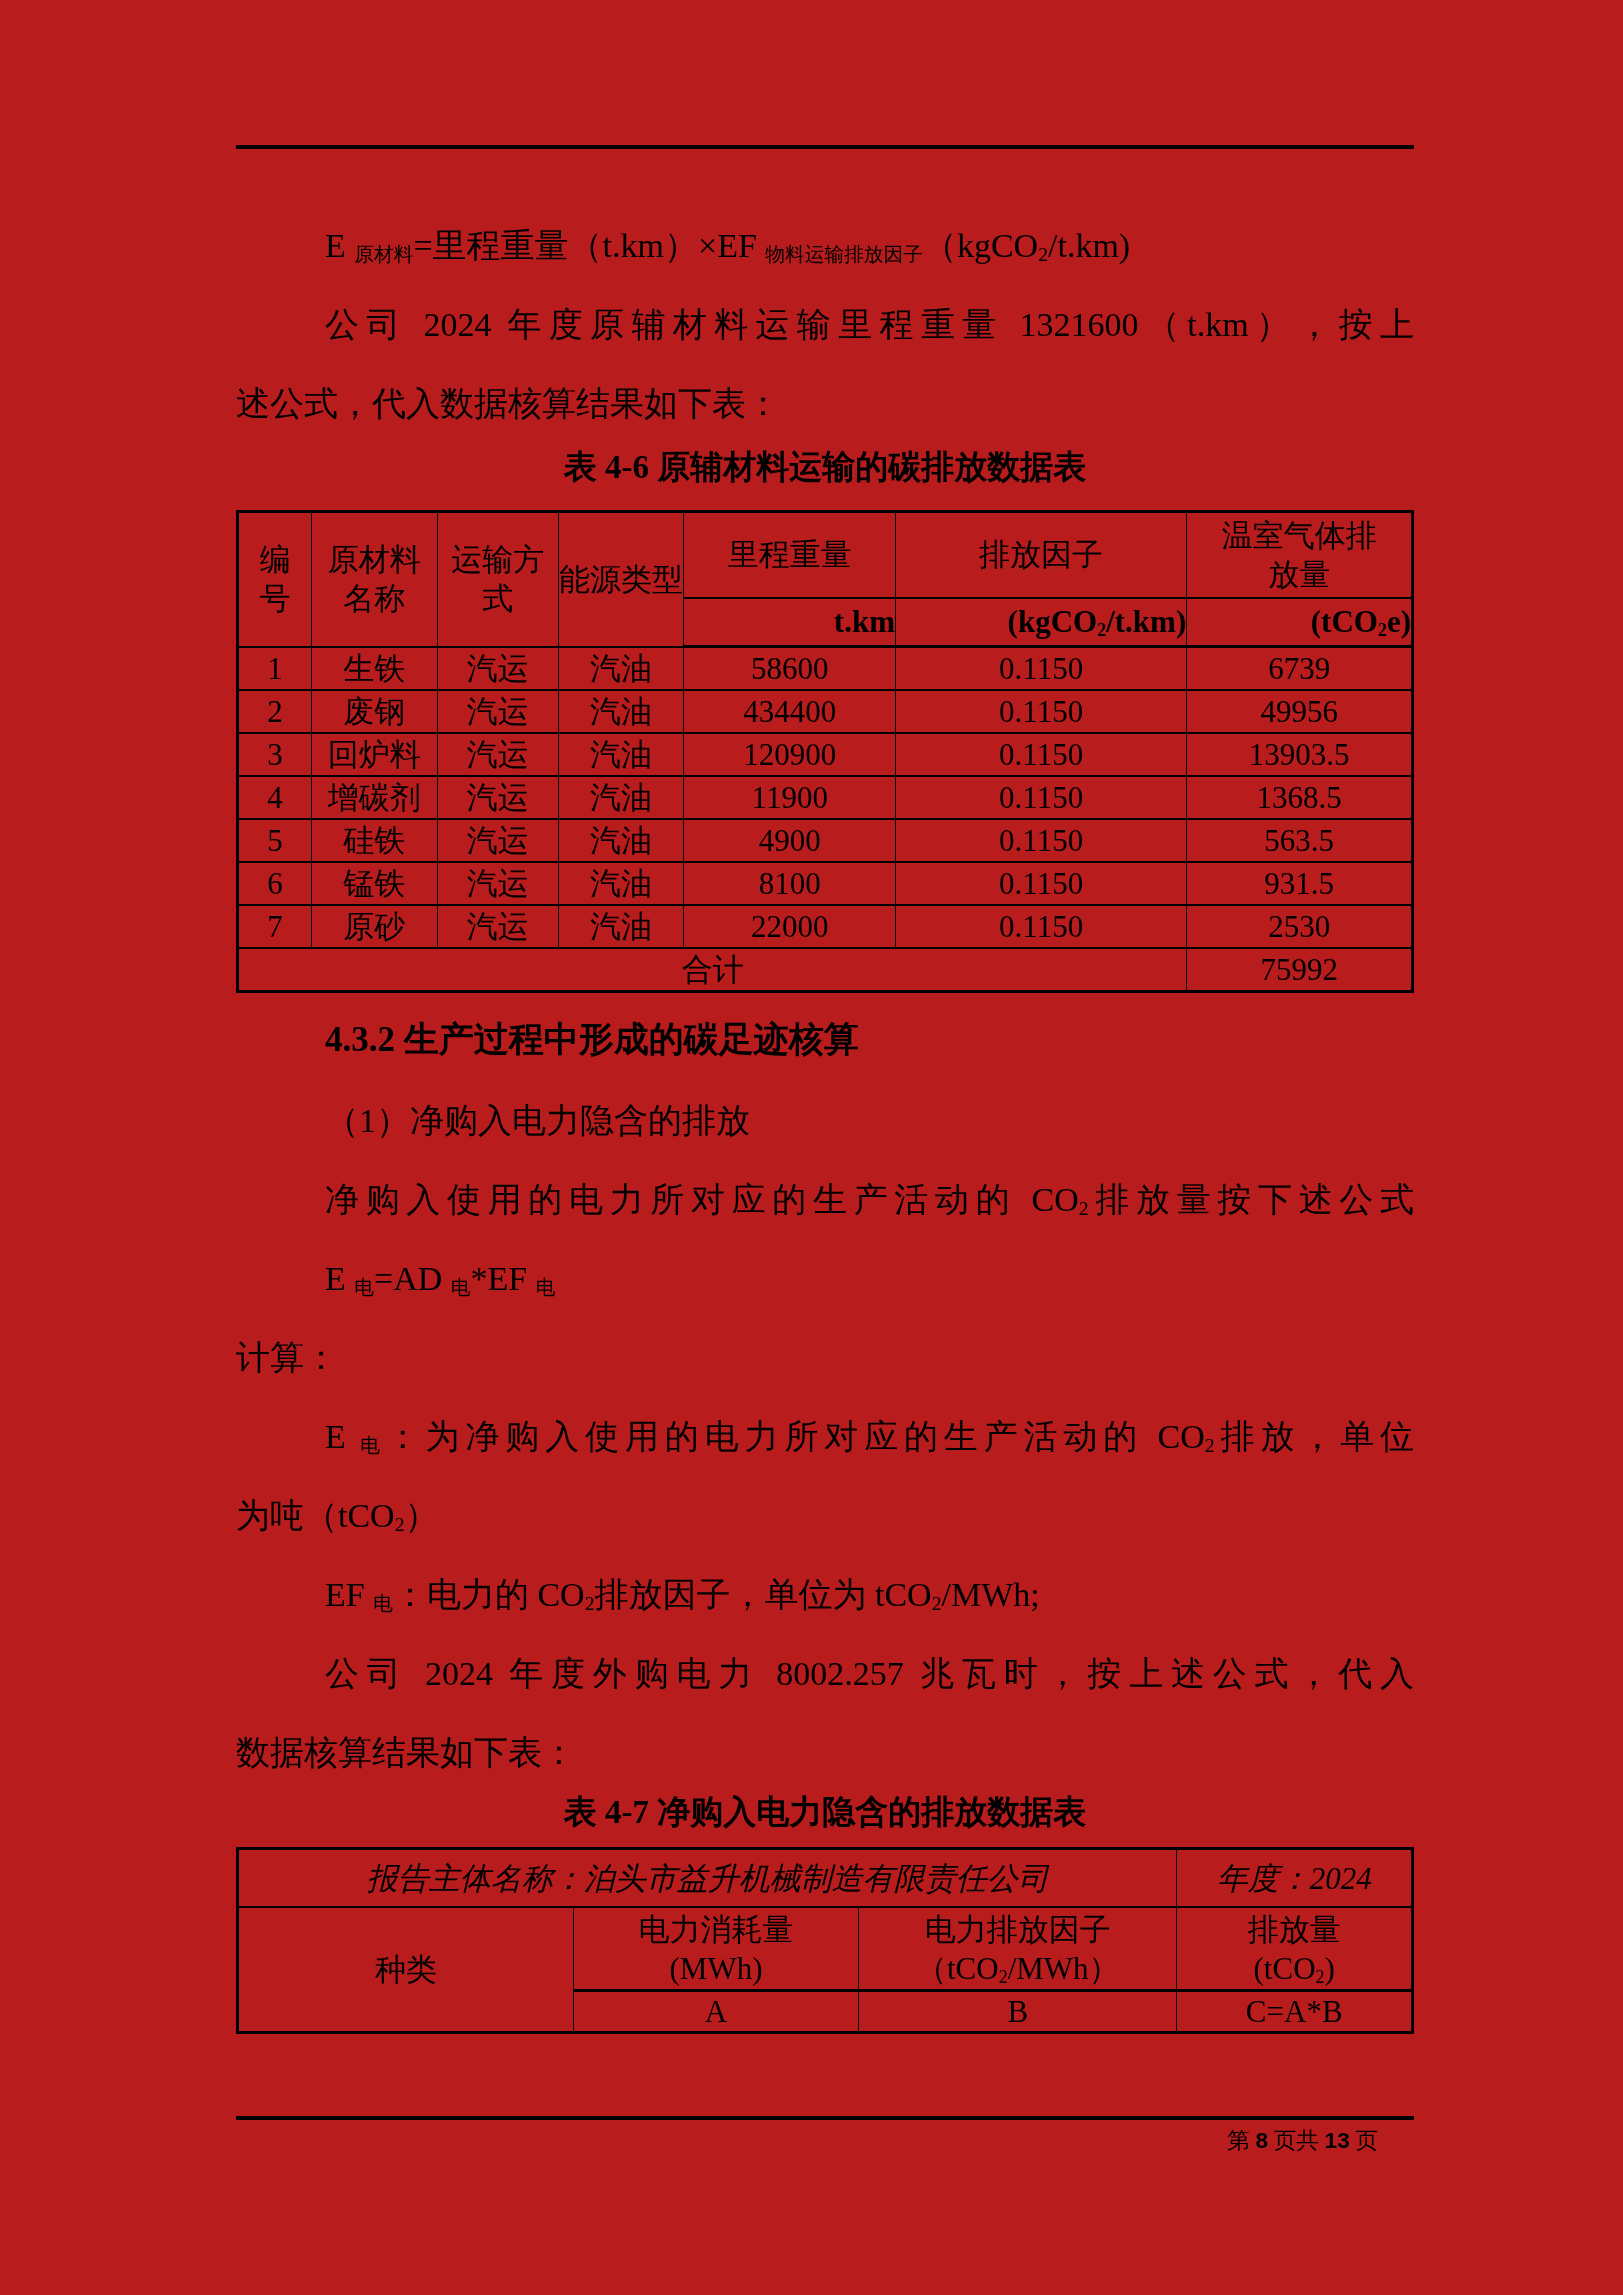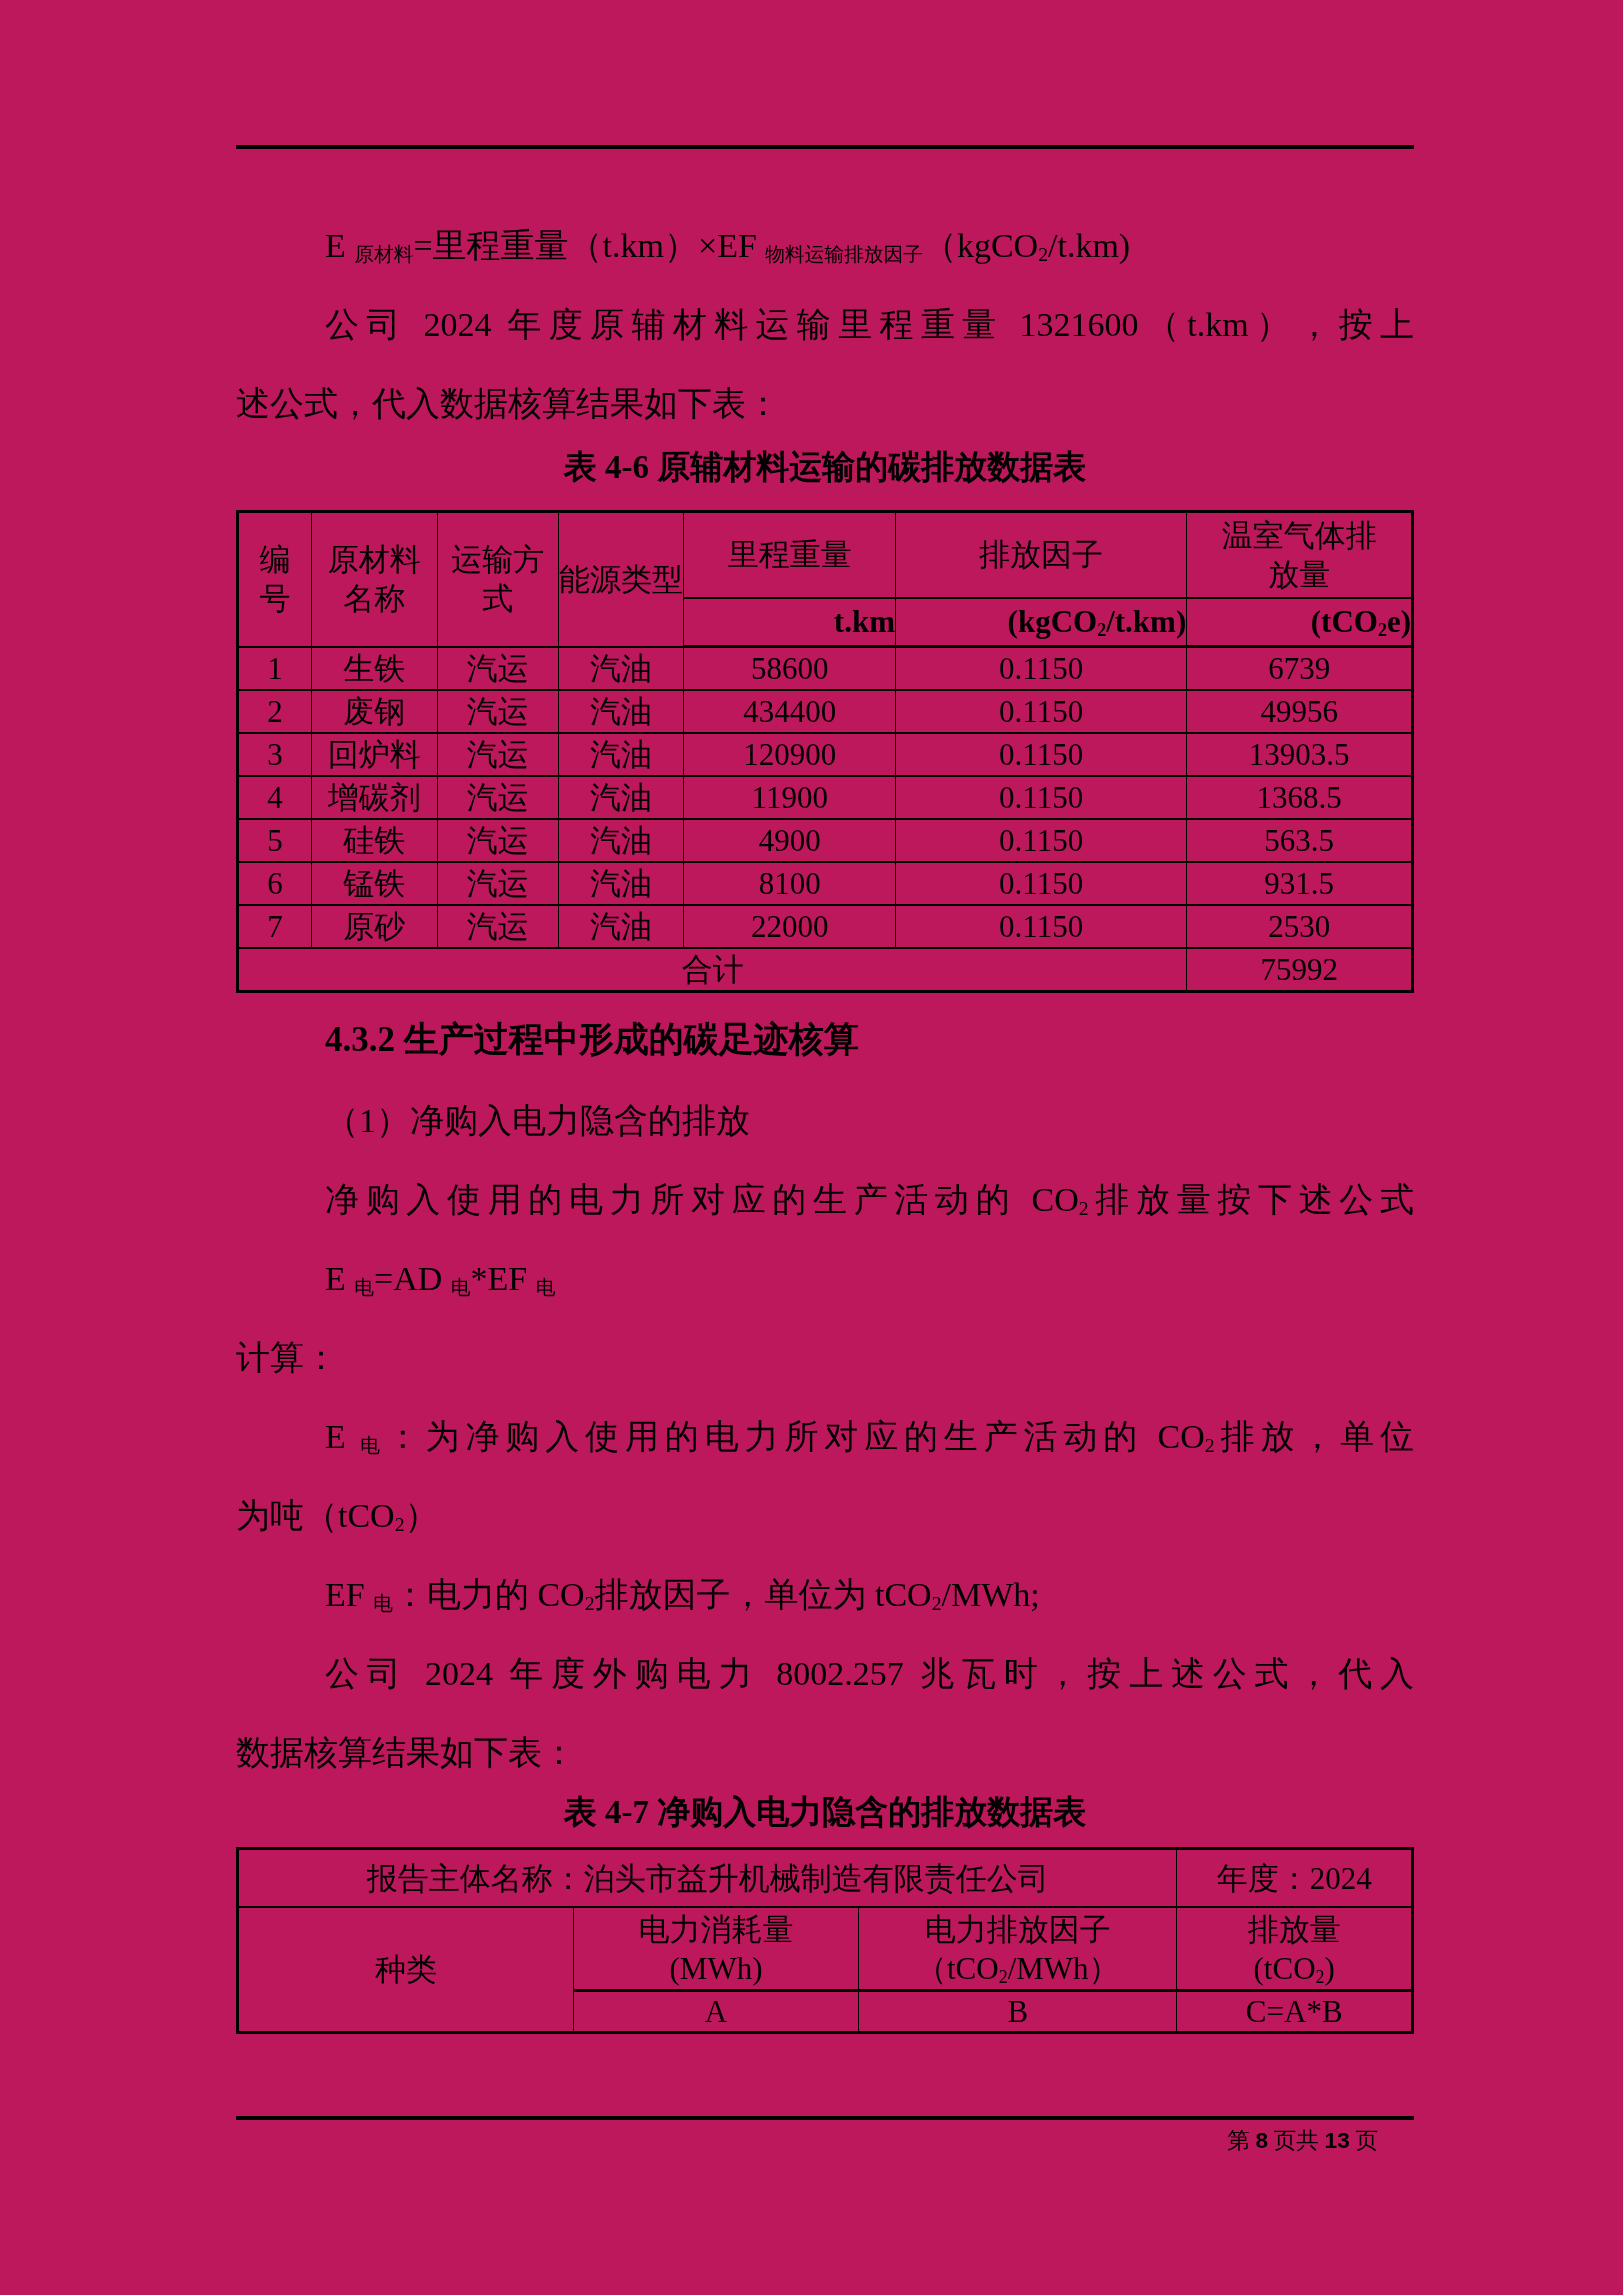--- a/index.html
+++ b/index.html
@@ -1,19 +1,19 @@
 <!DOCTYPE html>
 <html style="font-size:7.9px"><head>
 <meta charset="utf-8">
 <style>
   html,body { margin:0; padding:0; background:#9e9e9e; }
   .page {
     position:relative;
     width:1623px; height:2295px;
-    background:#be185d;
+    background:#b91c1c;
     font-family:"Liberation Serif","DejaVu Serif",serif;
     color:#000;
     overflow:hidden;
   }
   .rule { position:absolute; left:236px; width:1178px; background:#000; }
   .header-rule { top:145px; height:3.9px; }
   .footer-rule { top:2116px; height:3.9px; }
   .footer-text {
     position:absolute; top:2126px; right:245px;
     font-size:22.6px; line-height:29.4px;
@@ -40,21 +40,21 @@
     font-size:31px; line-height:39px;
     font-weight:normal; padding:0;
   }
   tr.h1 { height:86px; }
   tr.h2 { height:49px; }
   tr.h2 th { border-bottom-width:3.9px; font-weight:bold;text-align:right; }
   tbody.rows46 tr { height:43px; }
   tr.total { height:44px; }
   th.padA { padding:0 14.7px; word-break:break-all; }
   th.padB { padding:0 19.6px; word-break:break-all; }
-  tr.entity { height:59px; }
+  tr.entity { height:59px;font-style:italic; }
   tr.kinds { height:83px; }
   tr.kinds th { border-bottom-width:3.9px; }
   tr.abc { height:42px; }
 </style>
 </head>
 <body>
 
 <div class="page">
 
   <div class="rule header-rule"></div>

